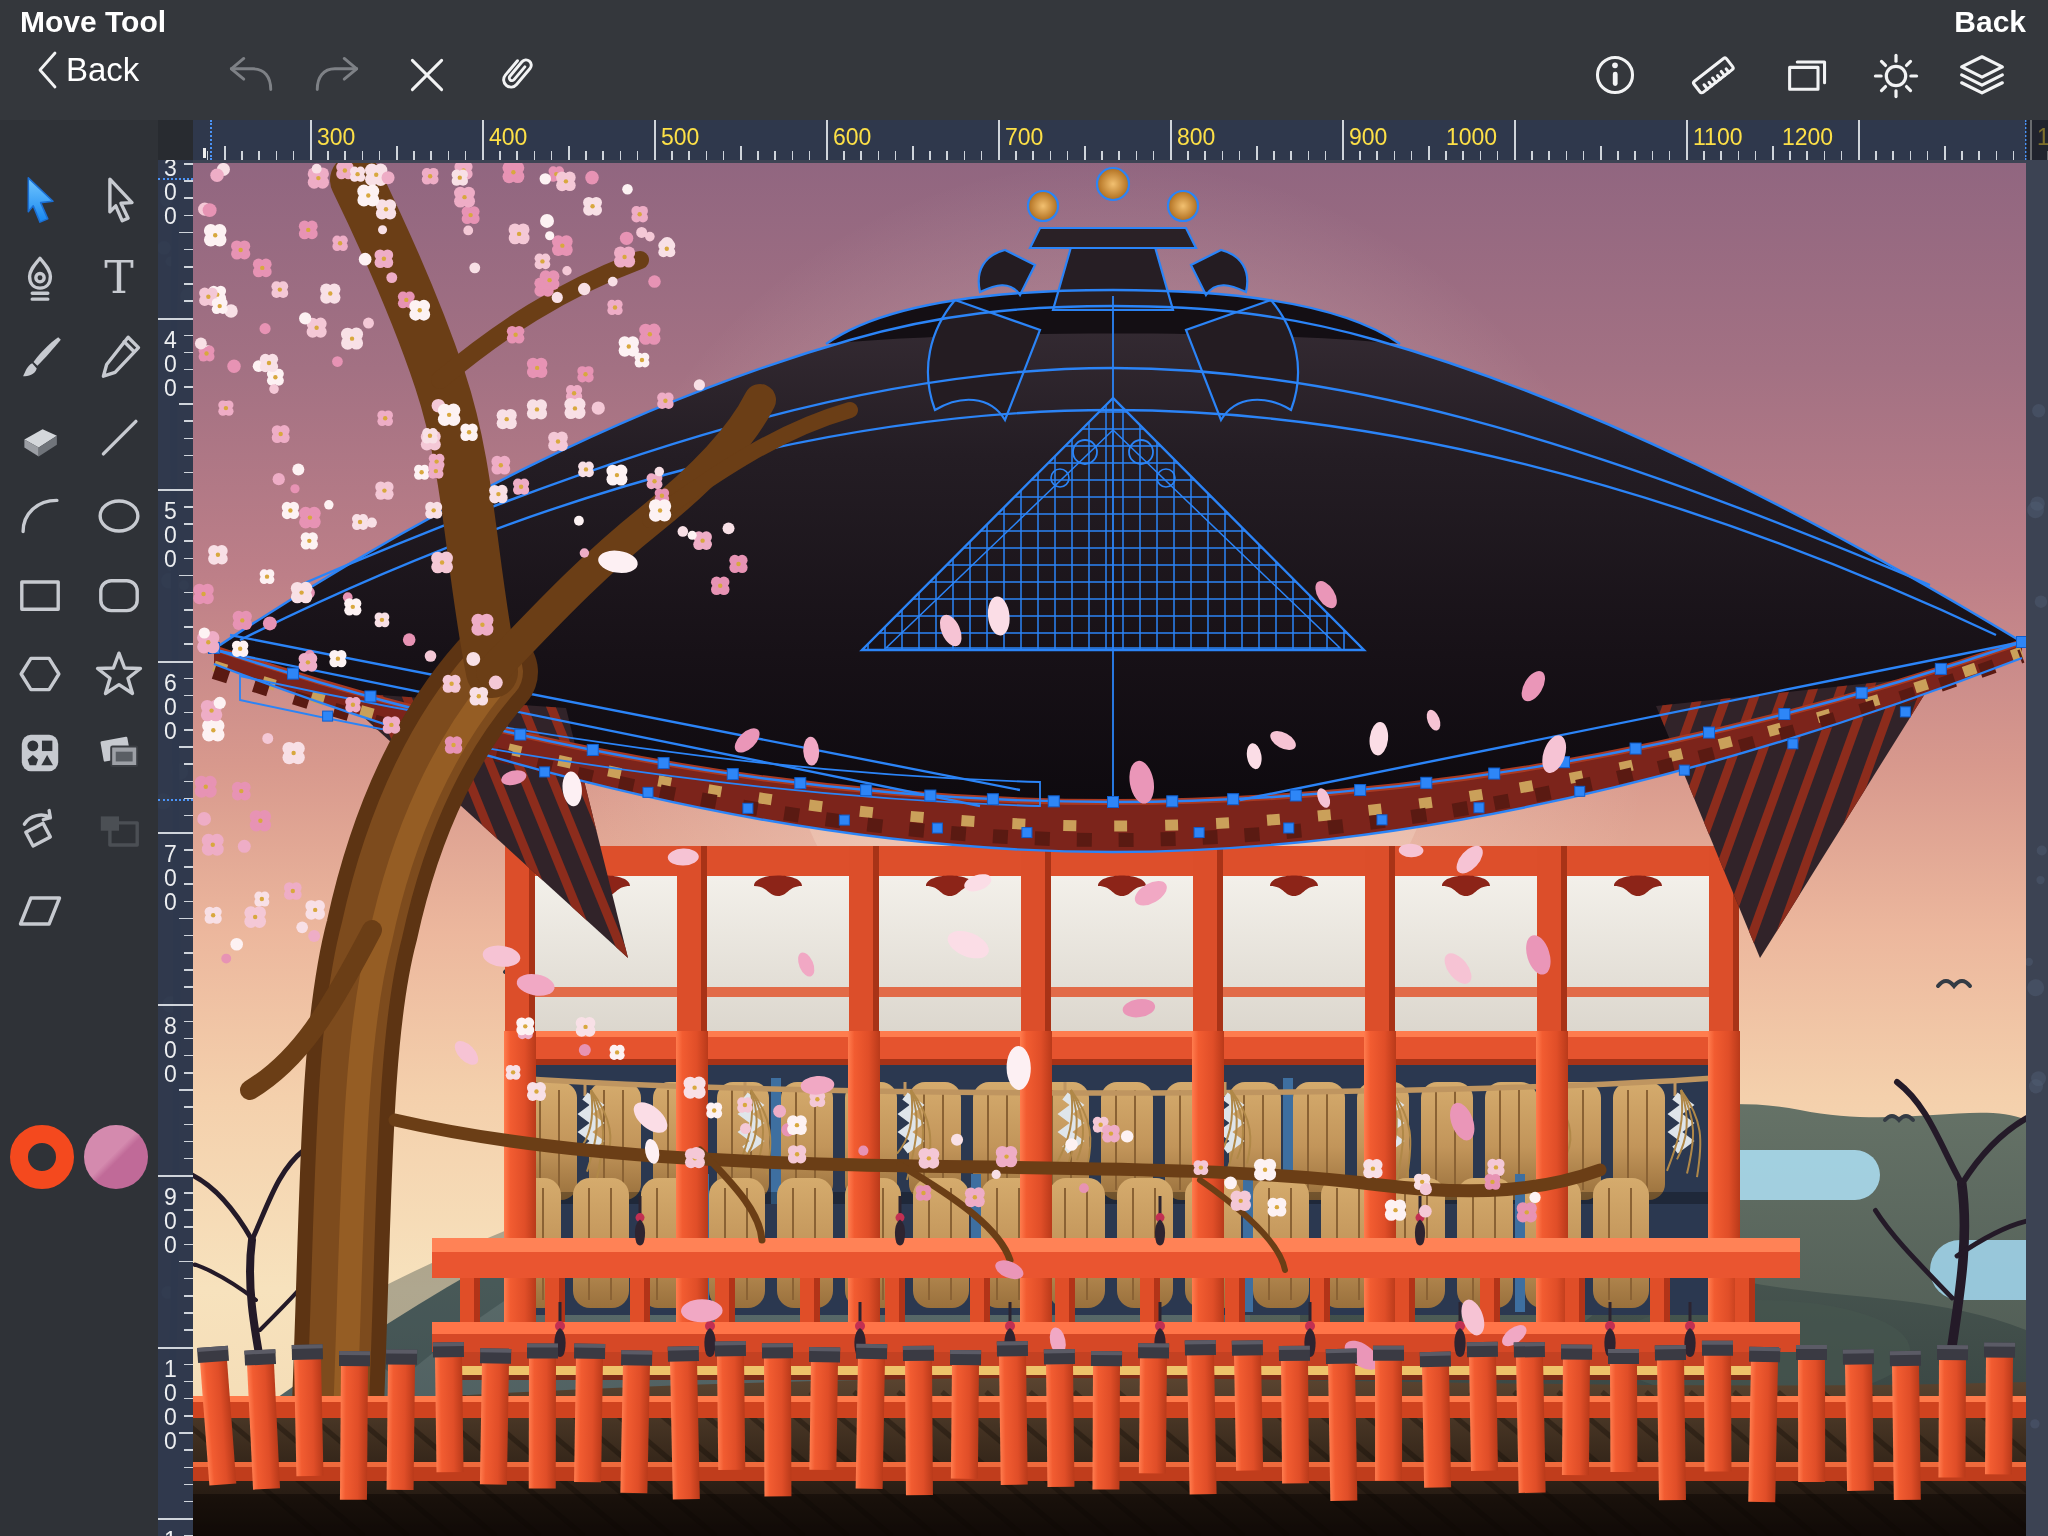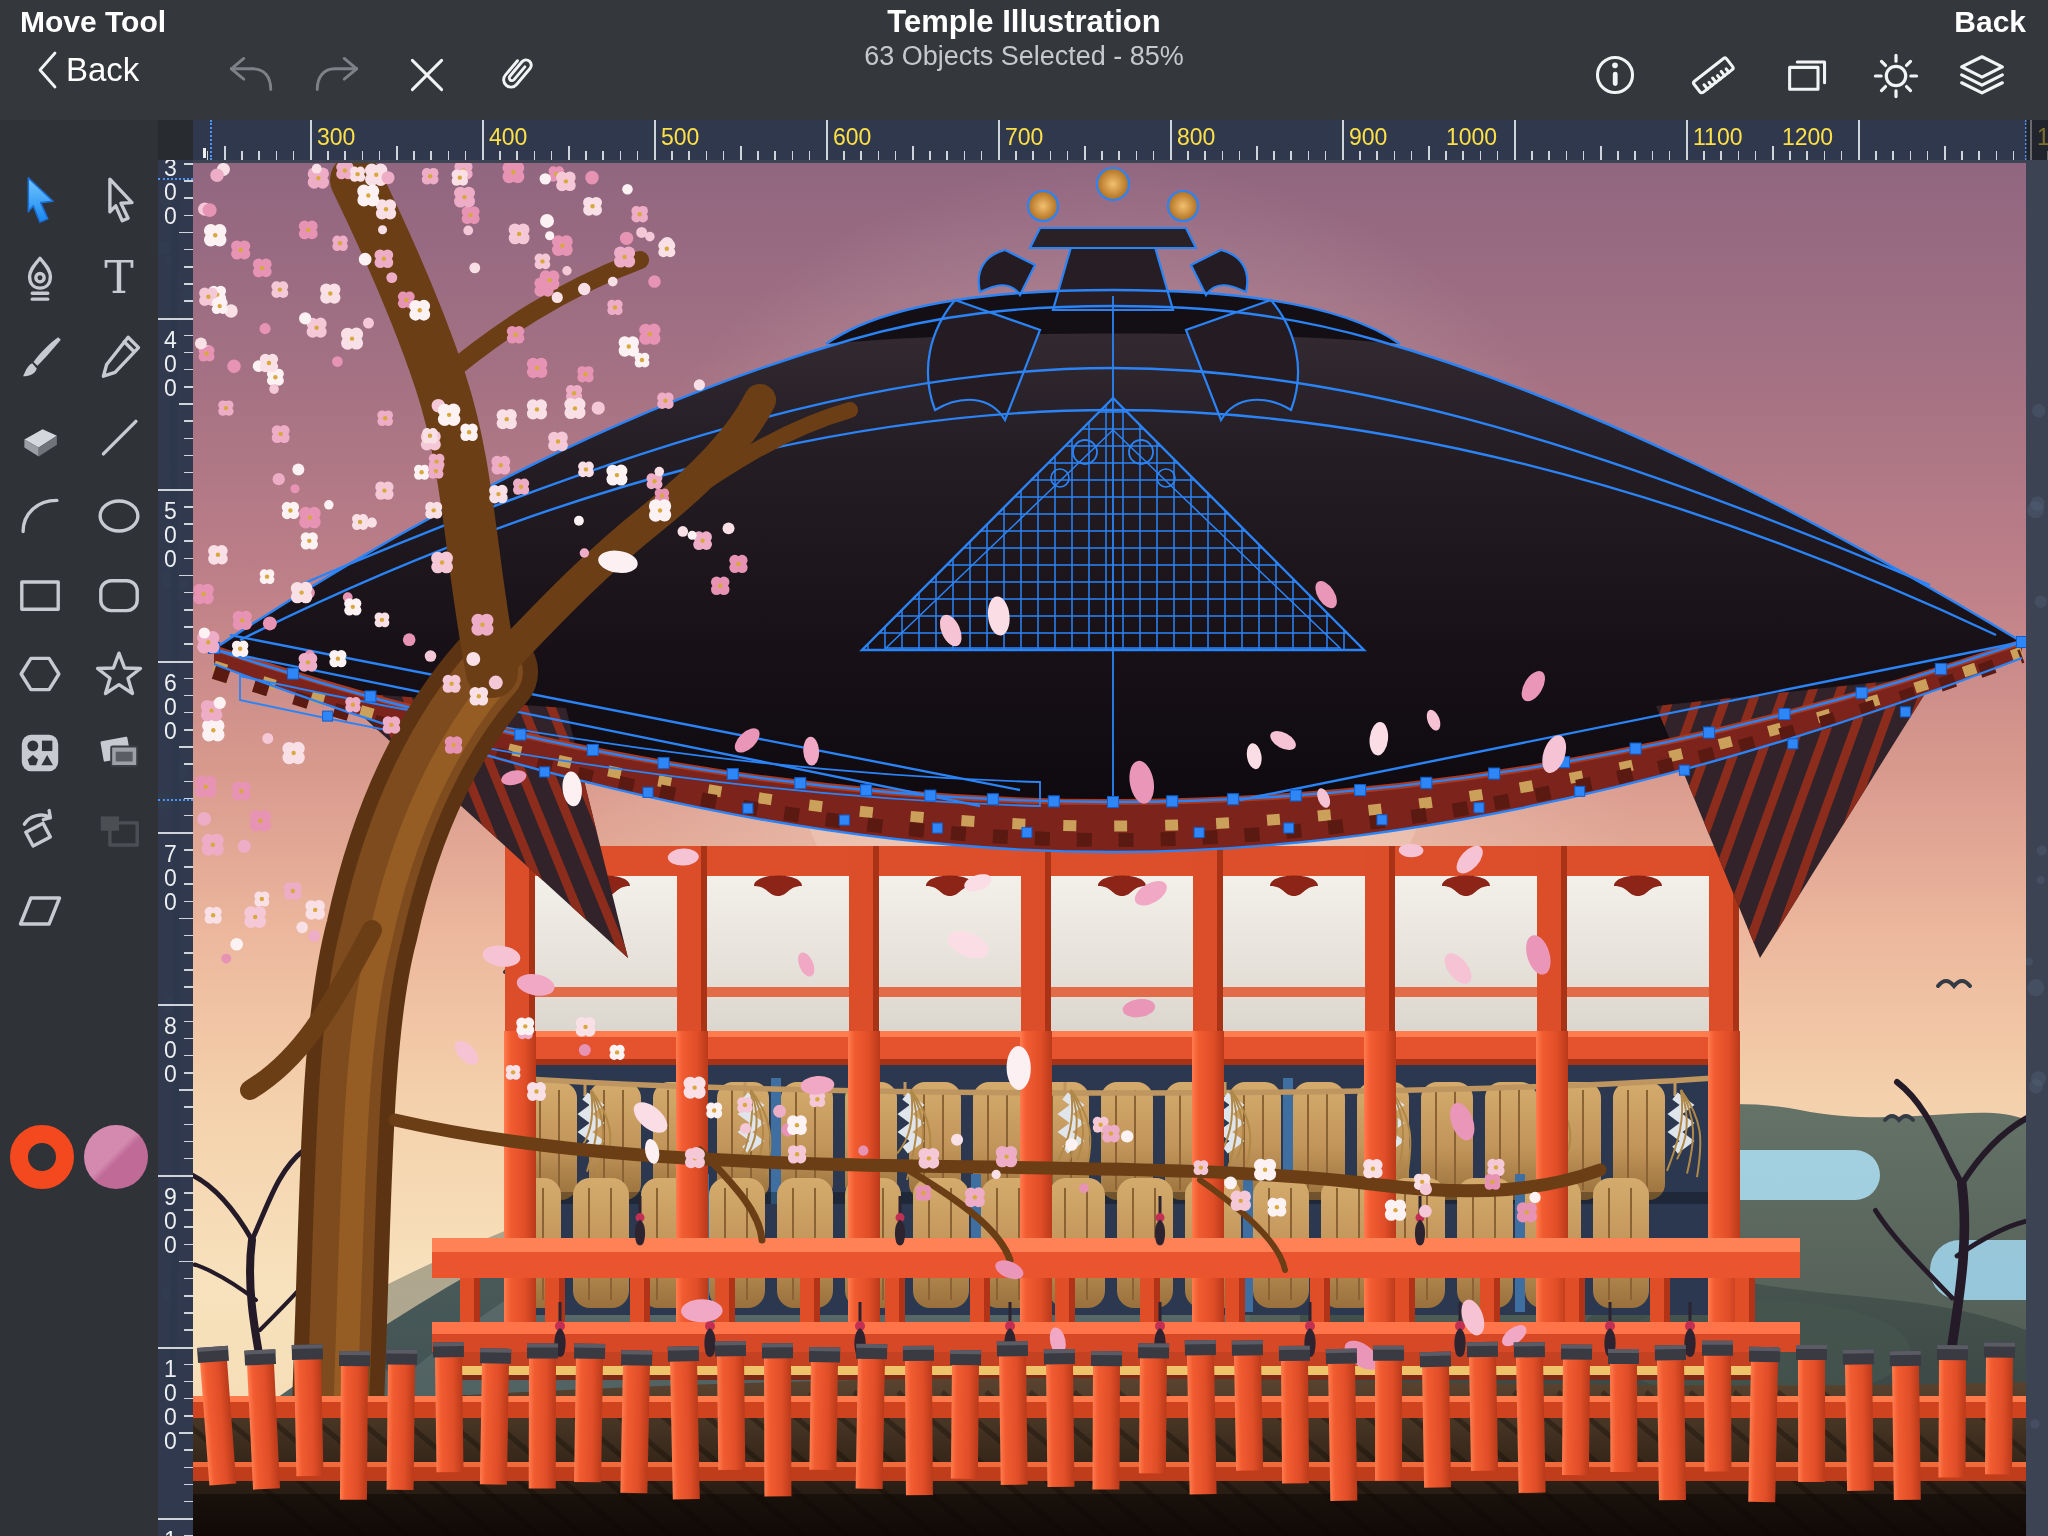--- a/index.html
+++ b/index.html
@@ -36,22 +36,20 @@
   .tlabel{position:absolute;top:4px;font-size:23px;color:#fde047;white-space:nowrap}
   .vlabel{position:absolute;left:6px;font-size:23px;color:#eceef0;line-height:24px;text-align:center}
   .vguide{position:absolute;top:0;height:40px;width:0;border-left:2px dotted #4b94f8}
   .hguide{position:absolute;left:0;width:35px;height:0;border-top:2px dotted #4b94f8}
 </style>
 </head>
 <body>
 
 <div id="topbar">
   <div id="moveToolLabel">Move Tool</div>
-  <div id="docTitle">Temple Illustration</div>
-  <div id="docSubtitle">63 Objects Selected - 85%</div>
   <div id="roofLabel">Back</div>
 
   <div class="tbbtn" id="backBtn">
     <svg width="26" height="44" viewBox="0 0 26 44">
       <path d="M21 5 L6 22 L21 39" class="tbico" stroke-width="5.5"></path>
       </svg>
     <span>Back</span>
   </div>
   <div class="tbbtn" style="left:222px">
     <svg width="56" height="44" viewBox="0 0 54 40">

